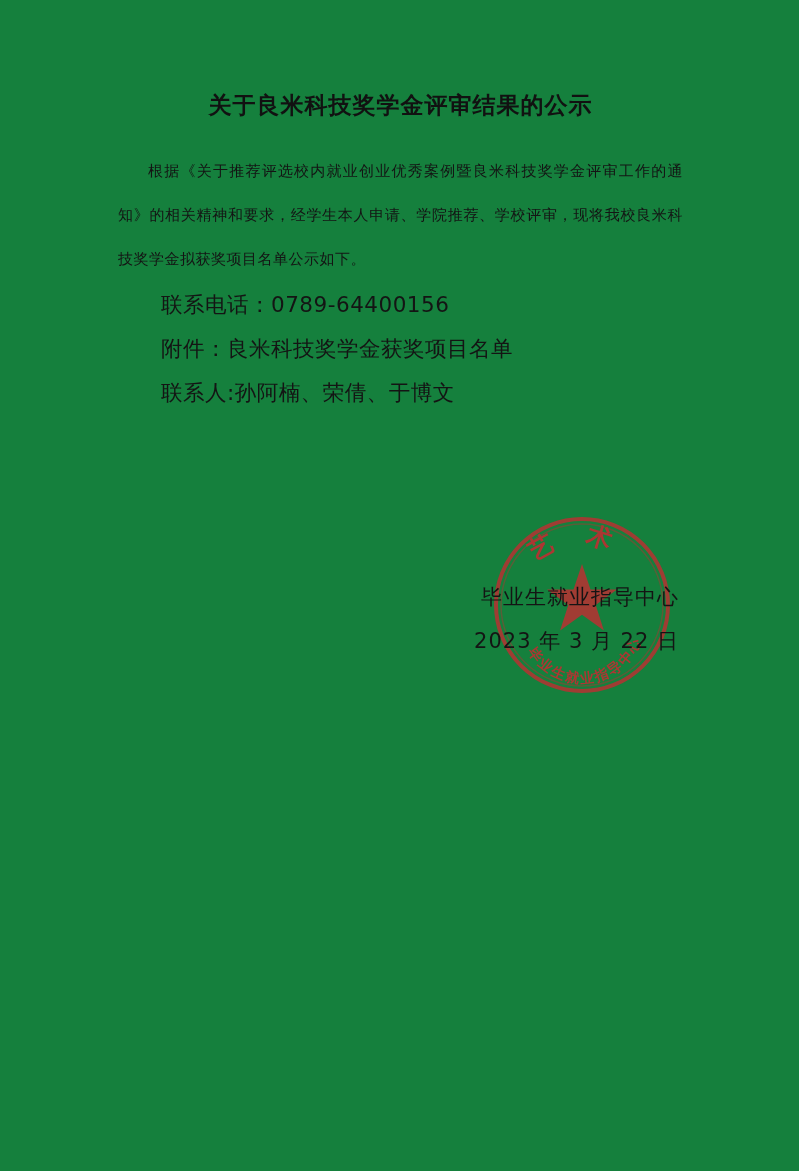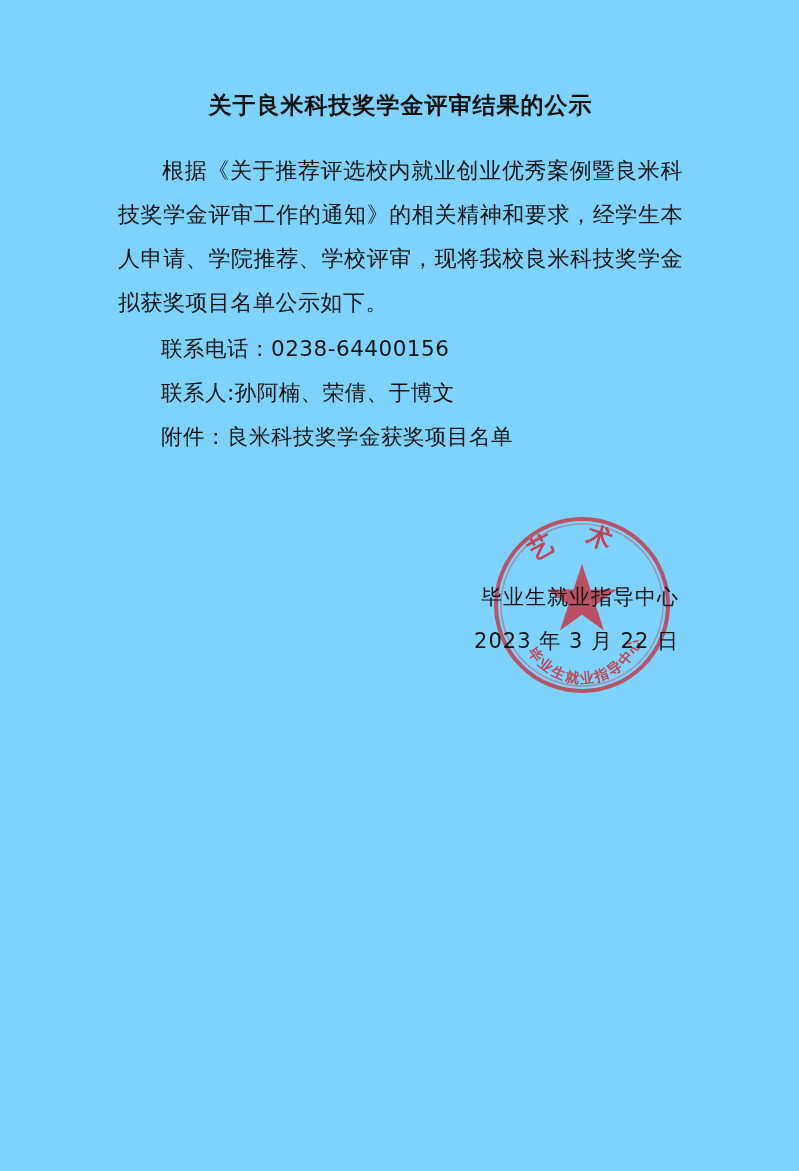--- a/index.html
+++ b/index.html
@@ -14,40 +14,40 @@
     font-family: "DejaVu Sans", "Liberation Sans", sans-serif;
     color: #1a1a1a;
     overflow: hidden;
   }
   .page {
     position: relative;
     width: 799px;
     height: 1171px;
     box-sizing: border-box;
     padding: 0;
-    background: #7dd3fc;
+    background: #15803d;
   }
   .doc-body {
     position: absolute;
     left: 118px;
     top: 88px;
     width: 565px;
   }
   .doc-title {
     text-align: center;
     font-size: 23px;
     font-weight: bold;
     letter-spacing: 1px;
     line-height: 1.5;
     margin-bottom: 26px;
     font-family: "DejaVu Sans", "Liberation Sans", sans-serif;
     color: #111;
   }
   .para {
-    font-size: 22px;
+    font-size: 15px;
     line-height: 44px;
     text-indent: 2em;
     text-align: justify;
     letter-spacing: 0.5px;
     color: #141414;
     margin: 0 0 2px 0;
   }
   .line {
     font-size: 21.5px;
     line-height: 44px;
@@ -91,25 +91,25 @@
 
 <div class="page">
 
   <div class="doc-body">
 
     <div class="doc-title">关于良米科技奖学金评审结果的公示</div>
 
     <p class="para">根据《关于推荐评选校内就业创业优秀案例暨良米科技奖学金评审工作的通知》的相关精神和要求，经学生本人申请、学院推荐、学校评审，现将我校良米科技奖学金拟获奖项目名单公示如下。</p>
 
 
-    <div class="line">联系电话：0238-64400156</div>
+    <div class="line">联系电话：0789-64400156</div>
+
+    <div class="line">附件：良米科技奖学金获奖项目名单</div>
 
     <div class="line">联系人:孙阿楠、荣倩、于博文</div>
-
-    <div class="line">附件：良米科技奖学金获奖项目名单</div>
 
   </div>
 
   <div class="seal">
     <svg width="186" height="186" viewBox="0 0 186 186" xmlns="http://www.w3.org/2000/svg">
       <g fill="none" stroke="#cf2630" stroke-width="4" opacity="0.9">
         <circle cx="93" cy="93" r="86"></circle>
         <circle cx="93" cy="93" r="81" stroke-width="1.5" opacity="0.5"></circle>
       </g>
       <path d="M93 52 L101.5 77.5 L128 77.5 L106.7 93 L114.9 118.5 L93 102.8 L71.1 118.5 L79.3 93 L58 77.5 L84.5 77.5 Z" fill="#cf2630" opacity="0.92"></path>

